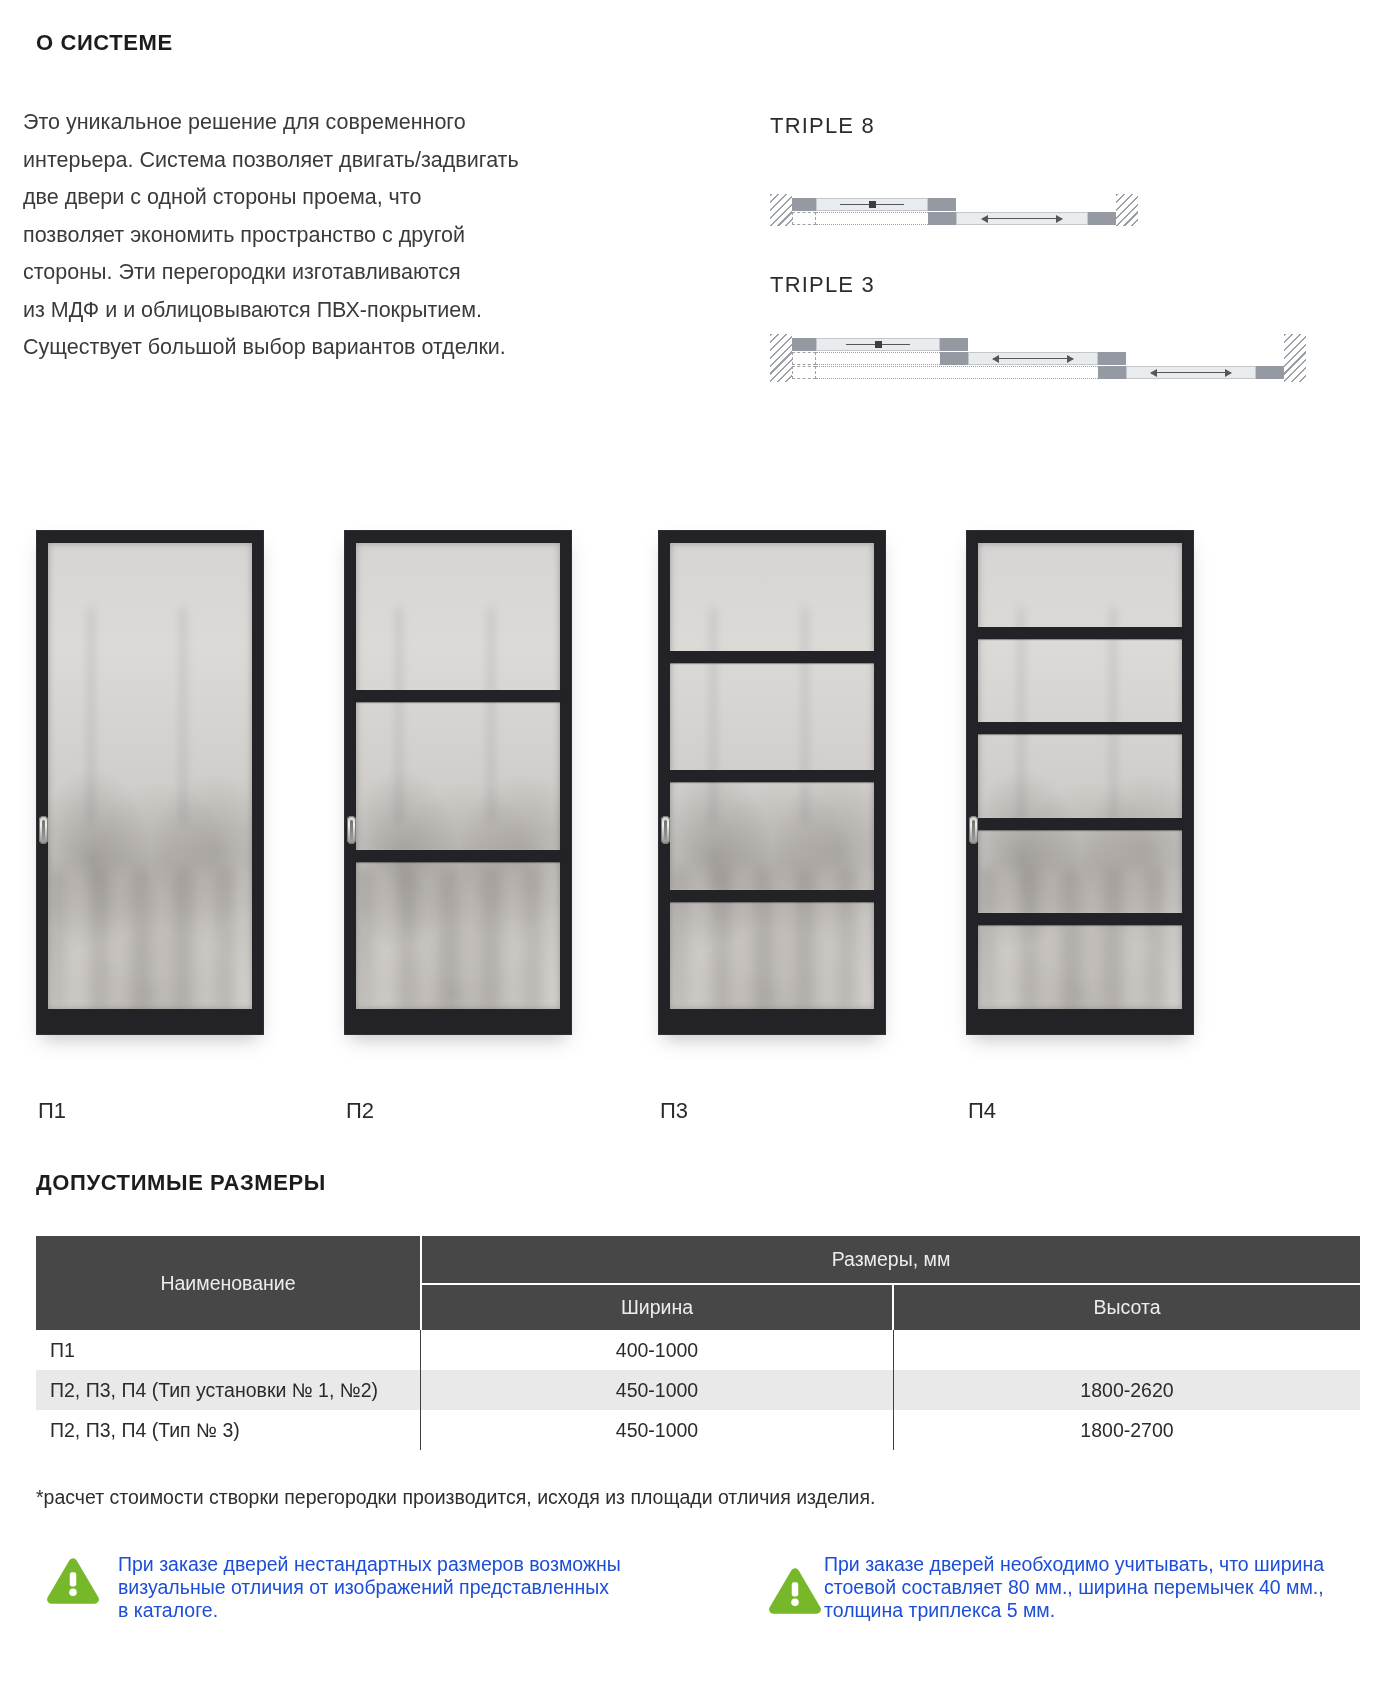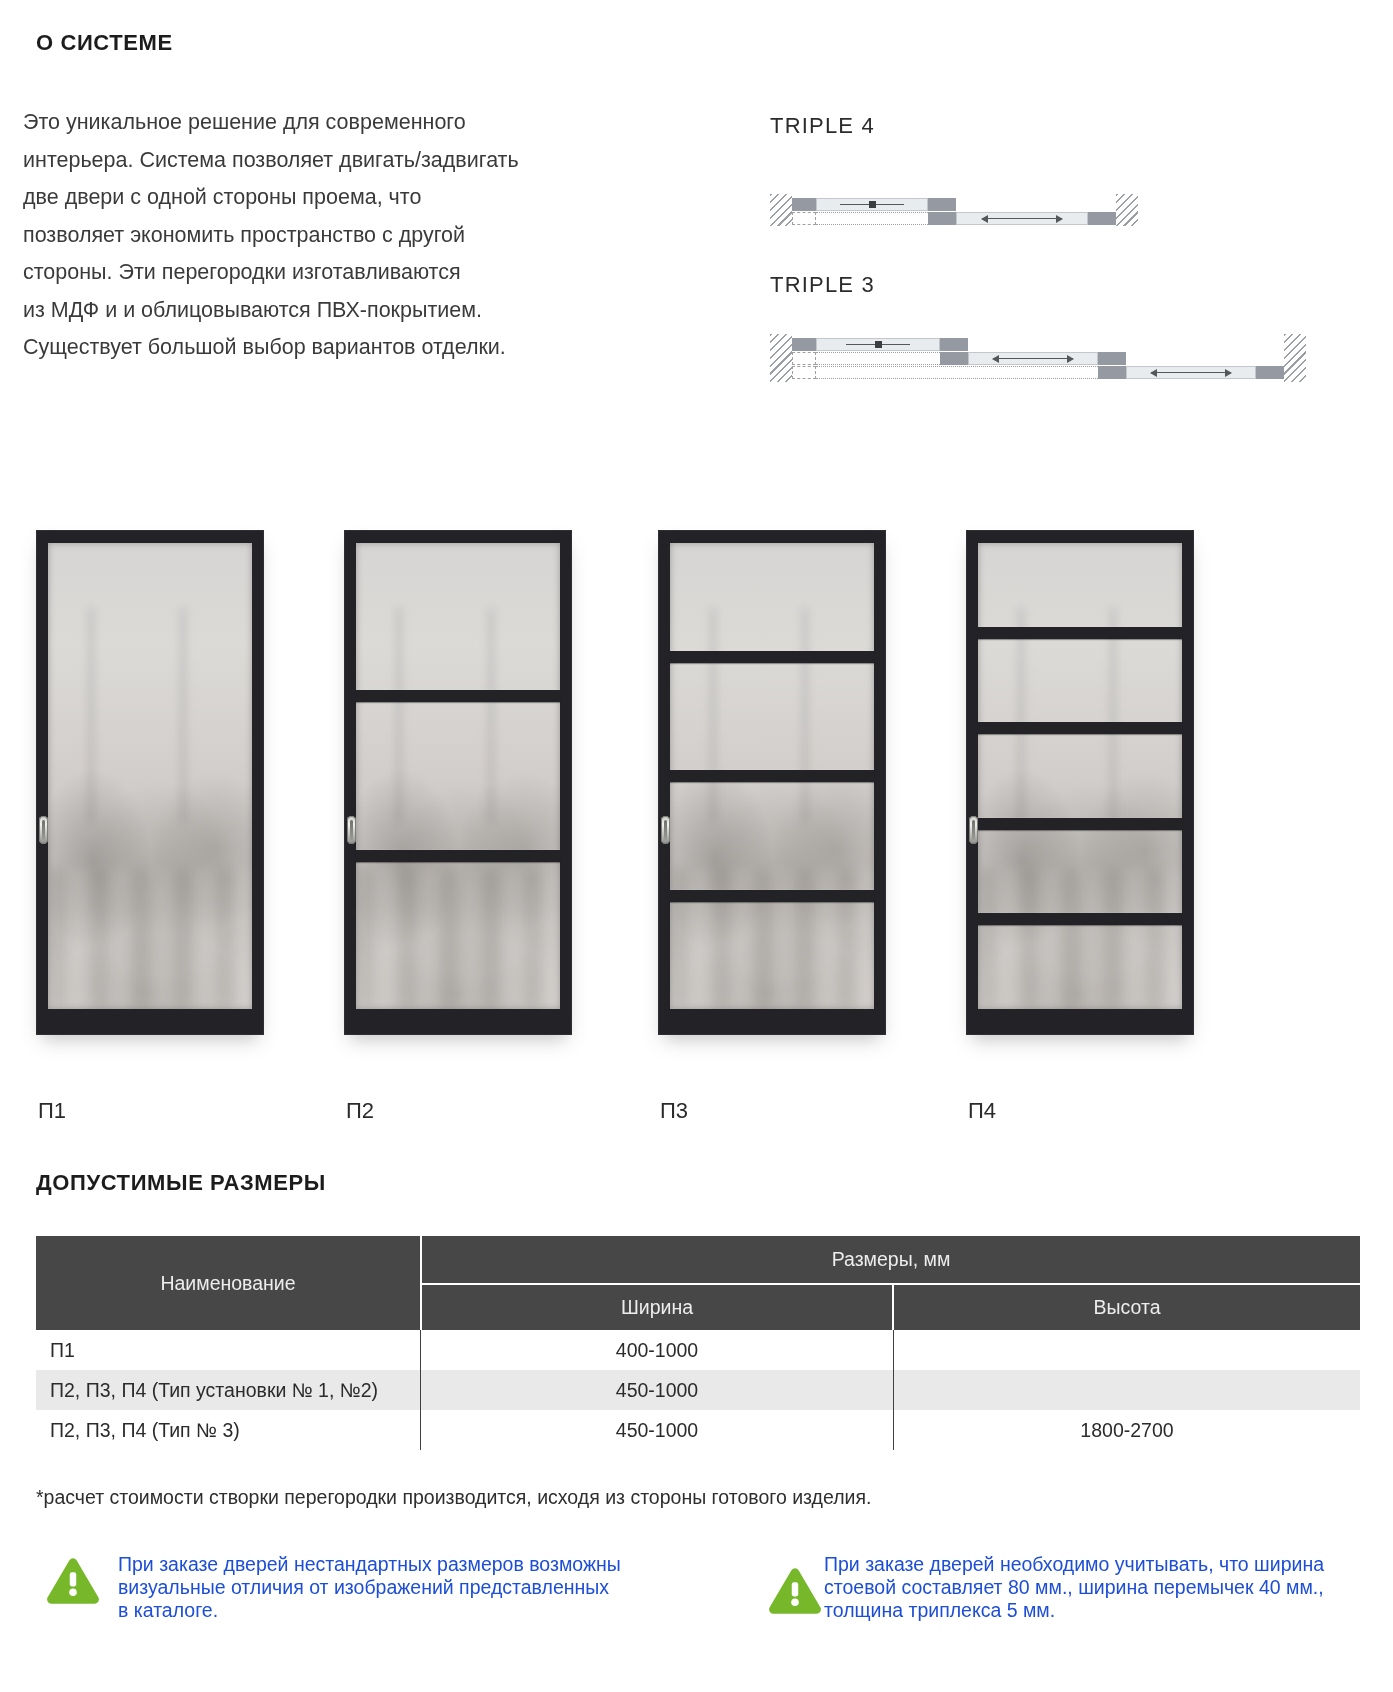--- a/index.html
+++ b/index.html
@@ -90,21 +90,21 @@
 
   <div class="h1" id="about-title">О СИСТЕМЕ</div>
   <div id="about-text">Это уникальное решение для современного
 интерьера. Система позволяет двигать/задвигать
 две двери с одной стороны проема, что
 позволяет экономить пространство с другой
 стороны. Эти перегородки изготавливаются
 из МДФ и и облицовываются ПВХ-покрытием.
 Существует большой выбор вариантов отделки.</div>
 
-  <div class="triple-label" id="triple2-label">TRIPLE 4</div>
+  <div class="triple-label" id="triple2-label">TRIPLE 8</div>
   <div class="diagram" id="triple2-diagram">
     <div class="hatch" style="left:0;top:4px;width:22px;height:32px"></div>
     <div class="dblock" style="left:22px;top:8px;width:24px"></div>
     <div class="dbar" style="left:46px;top:8px;width:112px">
         <div class="dmarker" style="width:64px"></div>
       </div>
     <div class="dblock" style="left:158px;top:8px;width:28px"></div>
     <div class="dghost" style="left:22px;top:22px;width:24px"></div>
     <div class="ddots" style="left:46px;top:22px;width:112px"></div>
     <div class="ddots" style="left:46px;top:34px;width:112px"></div>
@@ -201,31 +201,32 @@
     <div class="thcell" id="th-sizes">Размеры, мм</div>
     <div class="thcell" id="th-height">Высота</div>
 
     <div class="trow" style="top:94px">
       <div class="td-name">П1</div>
       <div class="td-w">400-1000</div>
     </div>
     <div class="trow alt" style="top:134px">
       <div class="td-name">П2, П3, П4 (Тип установки № 1, №2)</div>
       <div class="td-w">450-1000</div>
+      <div class="td-h">1800-2620</div>
     </div>
     <div class="trow" style="top:174px">
       <div class="td-name">П2, П3, П4 (Тип № 3)</div>
       <div class="td-w">450-1000</div>
       <div class="td-h">1800-2700</div>
     </div>
     <div class="vline" style="left:384px"></div>
     <div class="vline" style="left:857px"></div>
   </div>
 
-  <div id="footnote">*расчет стоимости створки перегородки производится, исходя из стороны готового изделия.</div>
+  <div id="footnote">*расчет стоимости створки перегородки производится, исходя из площади отличия изделия.</div>
 
   <svg class="note-icon" id="note1-icon" viewBox="0 0 100 92">
     <path d="M50 12 L90 80 L10 80 Z" fill="#76b82a" stroke="#76b82a" stroke-width="16" stroke-linejoin="round"></path>
     <rect x="44" y="30" width="12" height="26" rx="4" fill="#ffffff"></rect>
     <circle cx="50" cy="67" r="7" fill="#ffffff"></circle>
   </svg>
   <div class="note-text" id="note1-text">При заказе дверей нестандартных размеров возможны
 визуальные отличия от изображений представленных
 в каталоге.</div>
 

